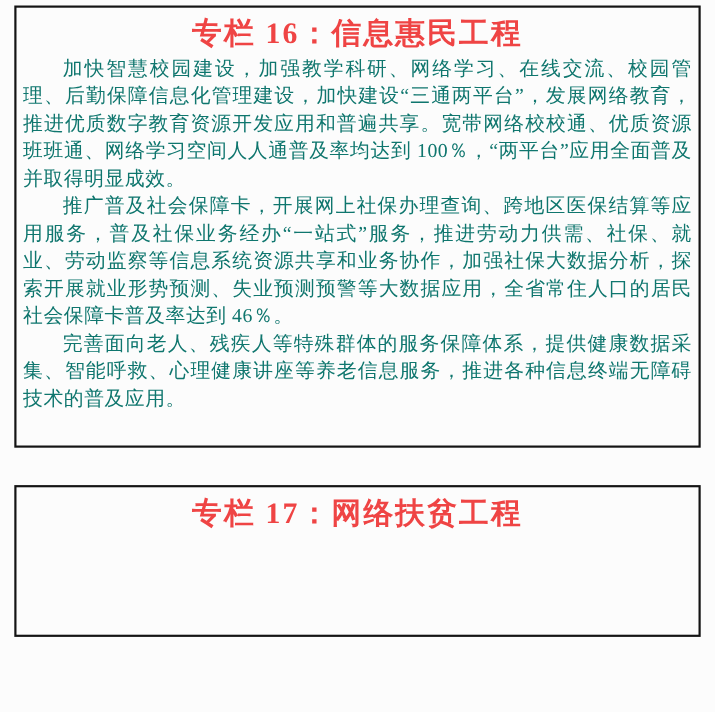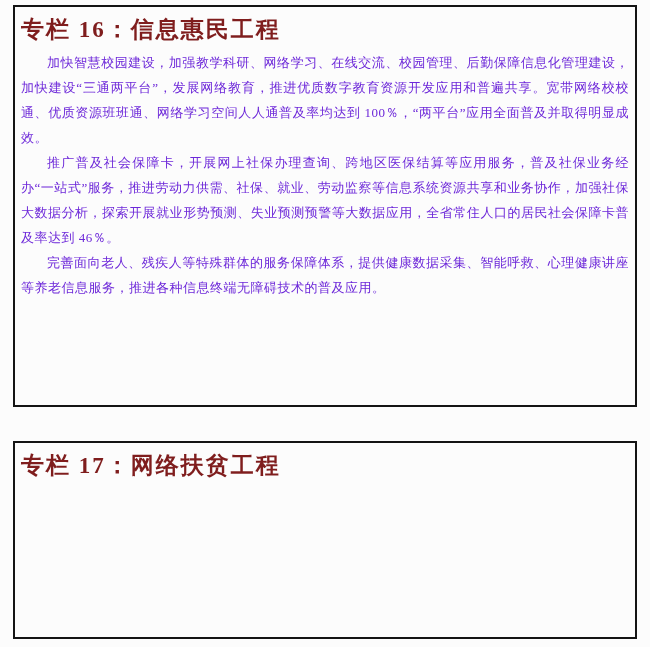--- a/index.html
+++ b/index.html
@@ -19,39 +19,40 @@
     overflow: hidden;
   }
   .panel {
     box-sizing: border-box;
     border: 2px solid #141414;
     background: #fcfcfc;
     padding: 5px 6px 0 6px;
     overflow: hidden;
   }
   .panel-1 { height: 402px; }
-  .panel-2 { height: 198px; margin-top: 34px; }
+  .panel-2 { height: 138px; margin-top: 34px; }
   .panel-title {
     margin: 3px 0 5px 0;
-    font-size: 23px;
+    text-align: center;
+    font-size: 27px;
     line-height: 30px;
     font-weight: bold;
     letter-spacing: 2px;
-    color: #7f1d1d;
+    color: #ef4444;
   }
   .panel p {
     margin: 0;
-    font-size: 13px;
+    font-size: 18px;
     line-height: 25px;
     letter-spacing: 0.5px;
     text-align: justify;
     text-justify: inter-ideograph;
     text-indent: 2em;
     word-break: break-all;
-    color: #6d28d9;
+    color: #0f766e;
   }
 </style>
 </head>
 <body>
 
 <div class="page">
 
   <section class="panel panel-1">
     <h2 class="panel-title">专栏 16：信息惠民工程</h2>
     <p>加快智慧校园建设，加强教学科研、网络学习、在线交流、校园管理、后勤保障信息化管理建设，加快建设“三通两平台”，发展网络教育，推进优质数字教育资源开发应用和普遍共享。宽带网络校校通、优质资源班班通、网络学习空间人人通普及率均达到 100％，“两平台”应用全面普及并取得明显成效。</p>

